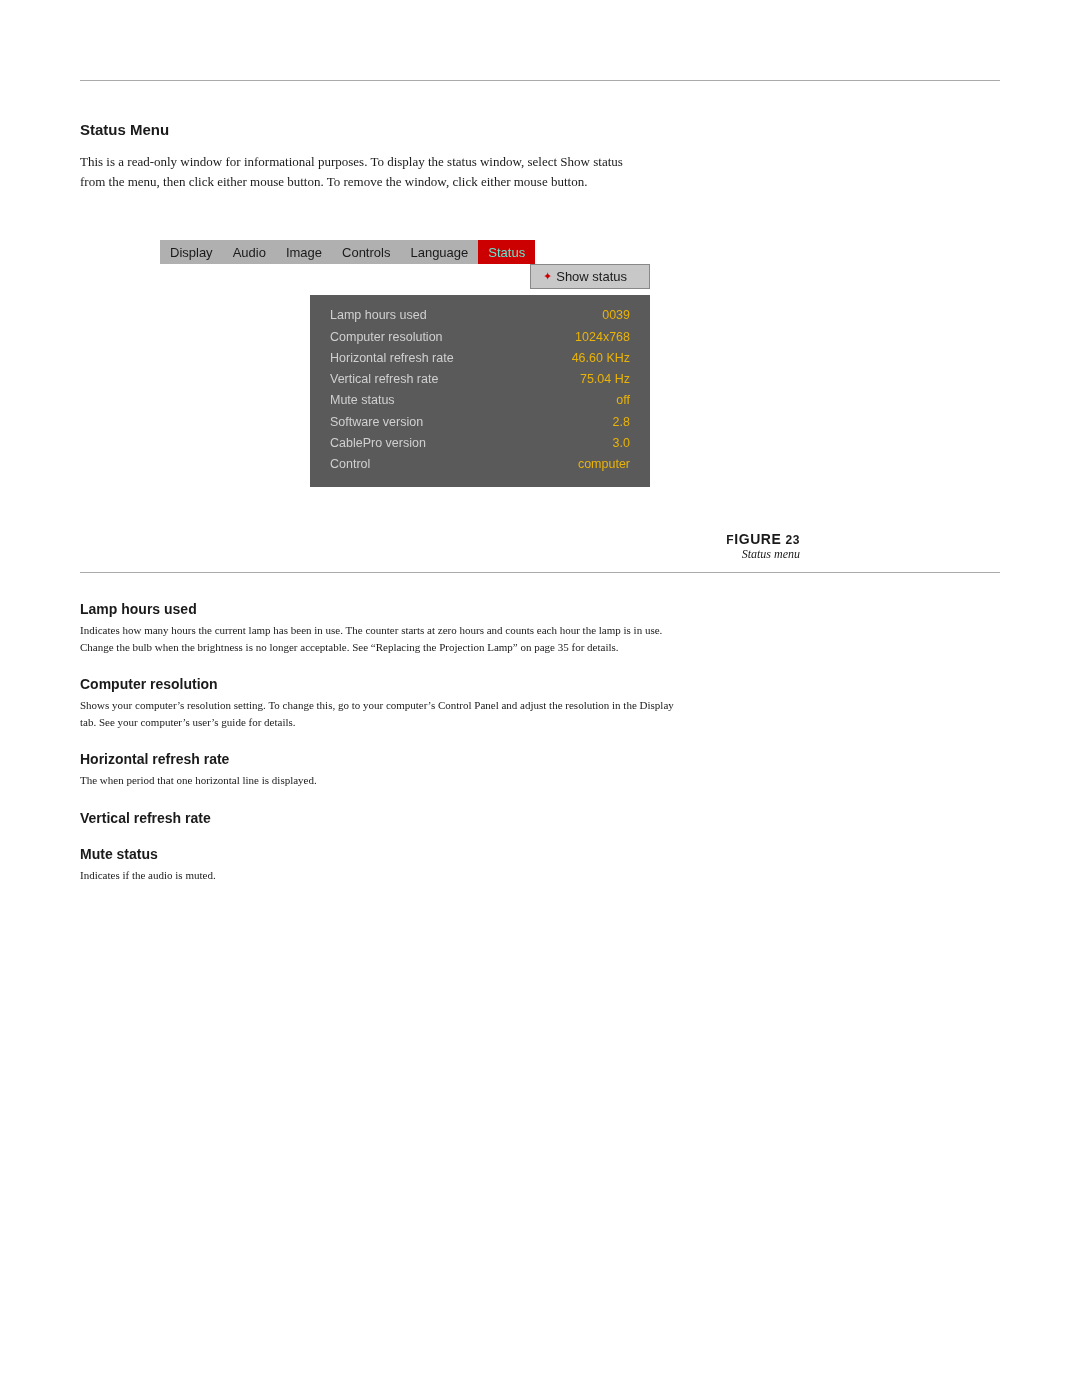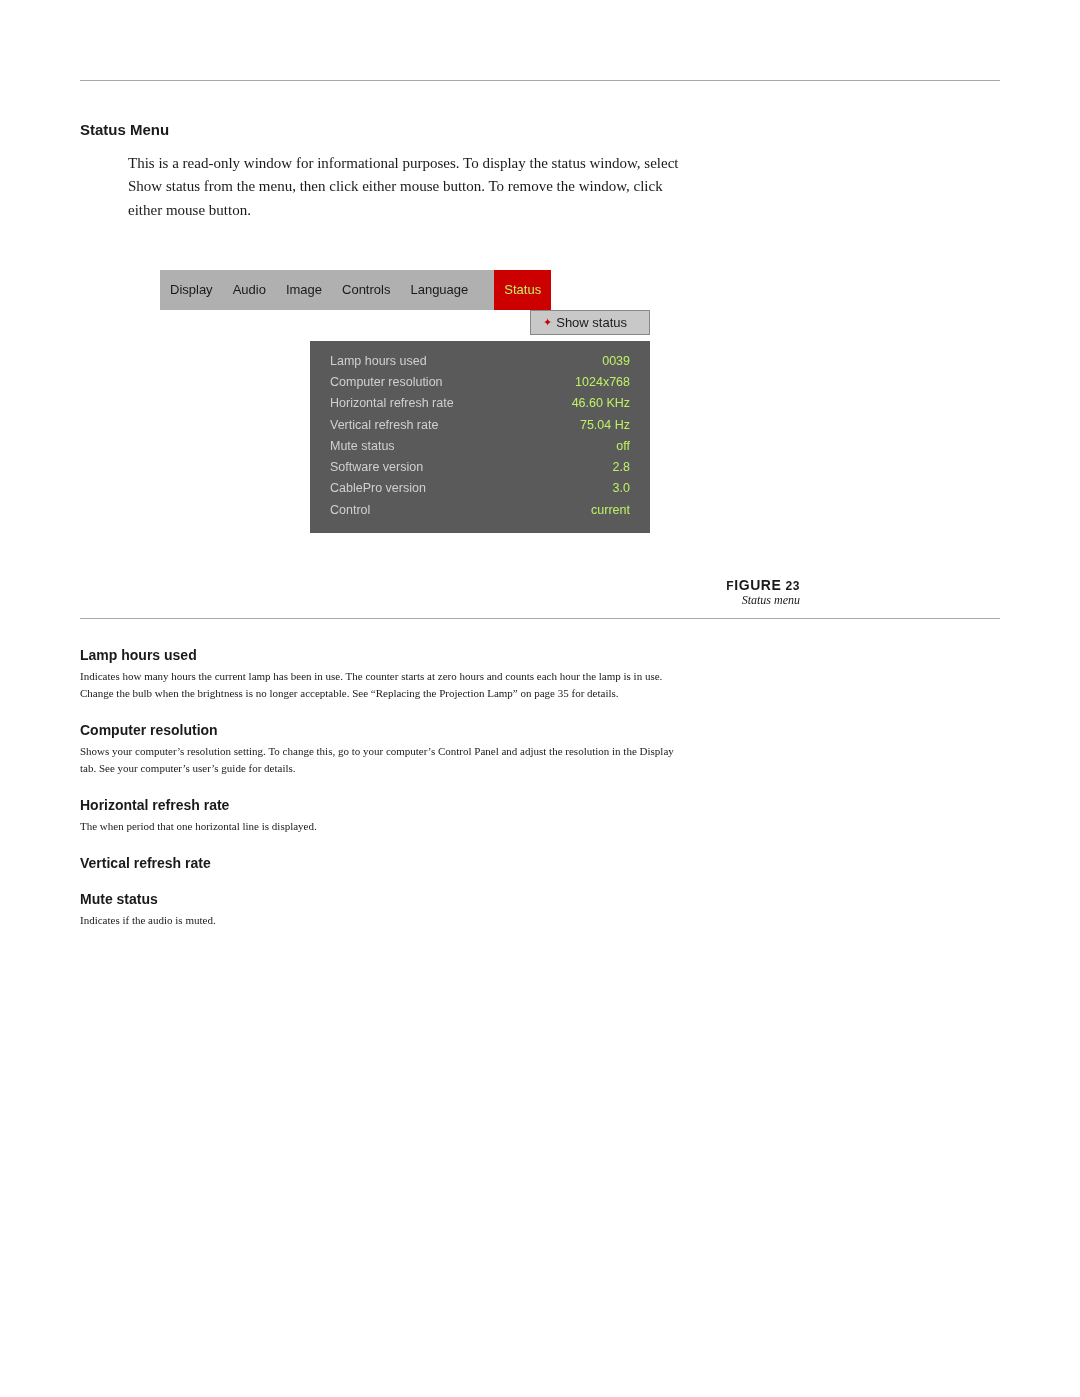--- a/index.html
+++ b/index.html
@@ -36,55 +36,53 @@
     .section-heading {
       font-family: Arial, Helvetica, sans-serif;
       font-size: 15px;
       font-weight: bold;
       margin-bottom: 14px;
     }
 
     
     .body-text {
       font-family: Georgia, 'Times New Roman', serif;
-      font-size: 15px;
+      font-size: 13px;
       line-height: 1.55;
       margin-bottom: 18px;
       max-width: 560px;
-      margin-left: 48px;
     }
 
     
     .menu-mockup {
       margin: 30px 0 30px 80px;
       display: inline-block;
     }
 
     
     .menu-bar {
       display: flex;
       align-items: stretch;
       background: #b0b0b0;
       font-family: Arial, Helvetica, sans-serif;
       font-size: 13px;
-      height: 40px;
+      height: 24px;
     }
 
     .menu-item {
       padding: 5px 10px;
       color: #1a1a1a;
       cursor: default;
       display: flex;
       align-items: center;
     }
 
     .menu-item.active {
       background: #cc0000;
-      color: #bef264;
-      margin-left: 16px;
+      color: #5eead4;
     }
 
     
     .menu-dropdown {
       position: relative;
       display: flex;
       flex-direction: column;
       align-items: flex-end;
     }
 
@@ -121,21 +119,21 @@
       color: #e8e8e8;
       line-height: 1.7;
     }
 
     .status-label {
       color: #d0d0d0;
       margin-right: 30px;
     }
 
     .status-value {
-      color: #bef264;
+      color: #eab308;
     }
 
     
     .figure-area {
       margin: 14px 0 4px 0;
       text-align: right;
       padding-right: 0;
     }
 
     .figure-label {
@@ -257,21 +255,21 @@
             <div class="status-row">
               <span class="status-label">Software version</span>
               <span class="status-value">2.8</span>
             </div>
             <div class="status-row">
               <span class="status-label">CablePro version</span>
               <span class="status-value">3.0</span>
             </div>
             <div class="status-row">
               <span class="status-label">Control</span>
-              <span class="status-value">current</span>
+              <span class="status-value">computer</span>
             </div>
           </div>
         </div>
       </div>
     </div>
 
     
     <div style="max-width: 640px; margin-left: 80px;">
       <div class="figure-area">
         <div class="figure-label">

